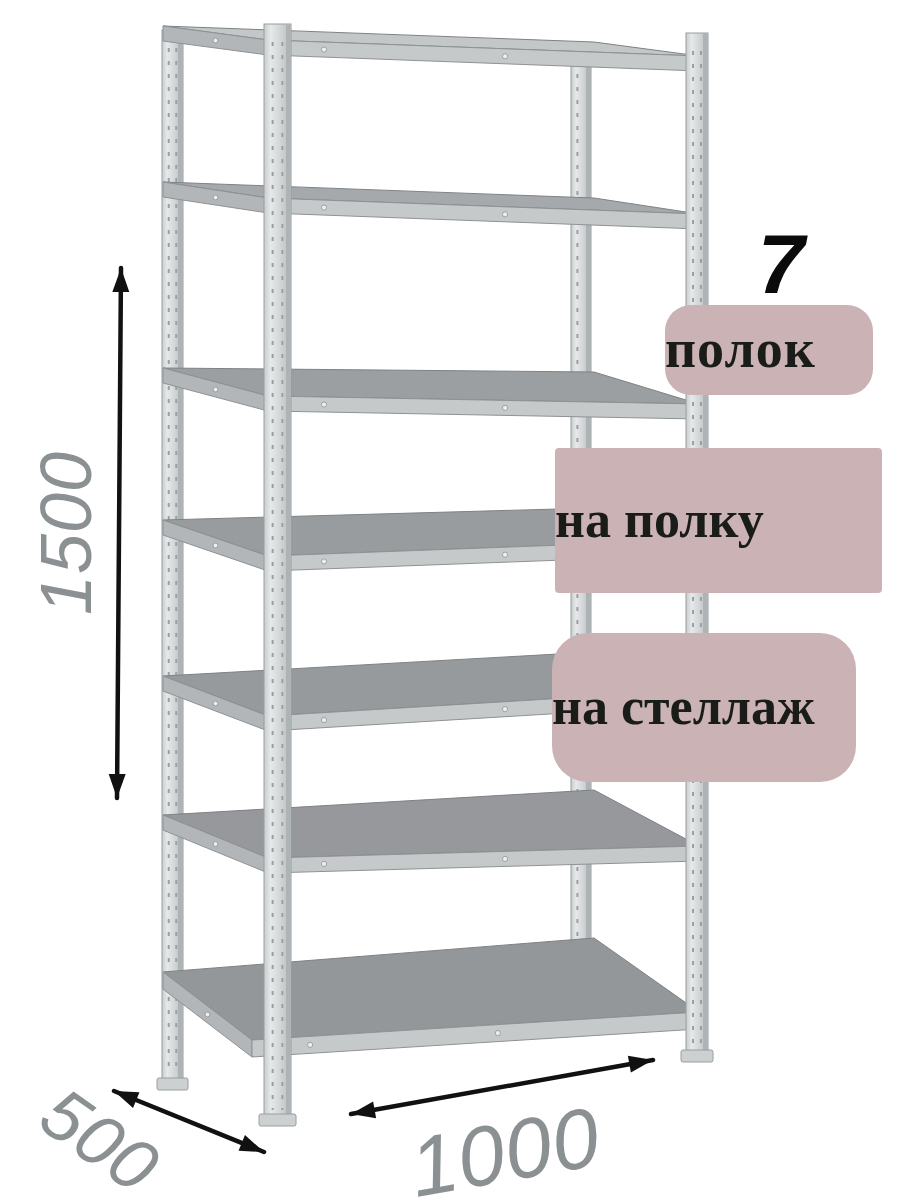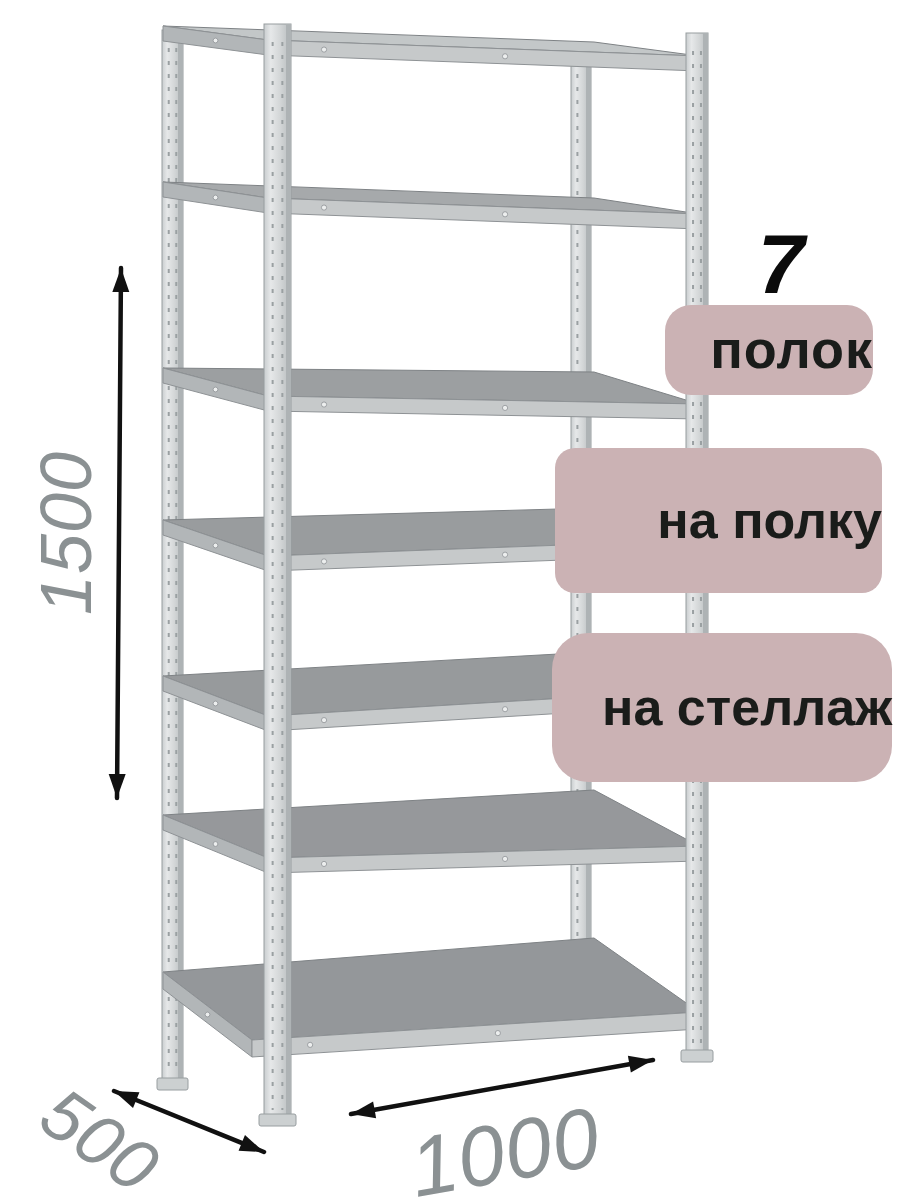--- a/index.html
+++ b/index.html
@@ -15,27 +15,27 @@
   }
   .dim-height{left:66px;top:533px;font-size:72px;--rot:-90deg;}
   .dim-depth{left:100px;top:1140px;font-size:72px;--rot:35deg;}
   .dim-width{left:505px;top:1152px;font-size:84px;--rot:-10deg;}
   .count-number{
     position:absolute;left:781px;top:264px;transform:translate(-50%,-50%);
     font-size:84px;font-weight:800;font-style:italic;color:#0b0b0b;line-height:1;
   }
   .badge{
     position:absolute;background:var(--badge_bg);color:var(--badge_text);
-    display:flex;flex-direction:column;align-items:flex-end;justify-content:center;
-    font-weight:700;text-align:center;line-height:1.28;
+    display:flex;flex-direction:column;align-items:flex-start;justify-content:center;
+    font-weight:700;text-align:center;line-height:1.28;font-family:Liberation Serif, serif;
   }
   .badge .line{display:block;}
   .badge-count{left:665px;top:305px;width:208px;height:90px;border-radius:26px;font-size:54px;letter-spacing:1px;}
-  .badge-shelf-load{left:555px;top:448px;width:327px;height:145px;border-radius:20px;font-size:52px;}
-  .badge-rack-load{left:552px;top:633px;width:340px;height:149px;border-radius:36px;font-size:52px;}
+  .badge-shelf-load{left:555px;top:448px;width:327px;height:145px;border-radius:4px;font-size:52px;}
+  .badge-rack-load{left:552px;top:633px;width:304px;height:149px;border-radius:36px;font-size:52px;}
 </style>
 </head>
 <body>
 
 <div class="stage">
 
   <svg id="rack-svg" viewBox="0 0 900 1200">
       <defs>
         <linearGradient id="pg" x1="0" y1="0" x2="1" y2="0">
           <stop offset="0%" stop-color="#c9cdcf"></stop>

